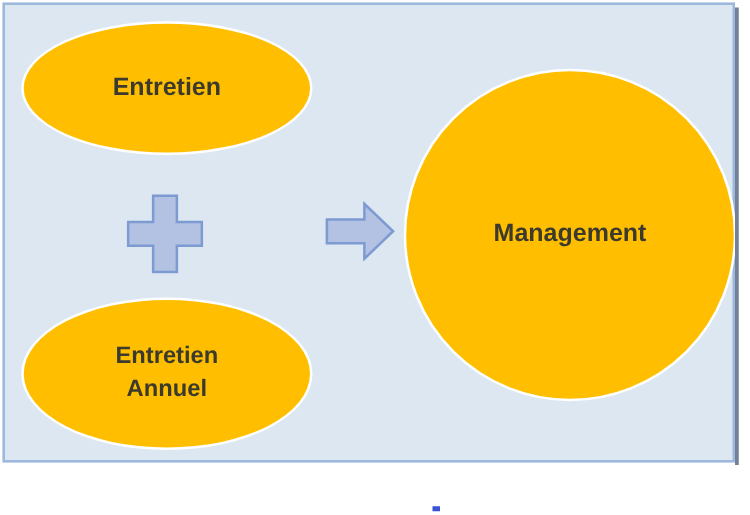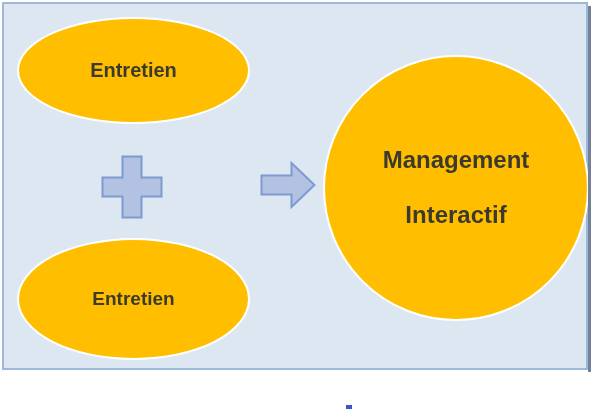--- a/index.html
+++ b/index.html
@@ -75,21 +75,21 @@
     width: 233px;
     height: 122px;
     font-size: 19px;
   }
 
   #circle-main {
     left: 319px;
     top: 51px;
     width: 266px;
     height: 266px;
-    font-size: 24px;
+    font-size: 20px;
     line-height: 2.2;
   }
   #circle-main .line-1 { margin-bottom: 2px; }
 
   .shape-oval .line,
   .shape-circle .line {
     display: block;
     white-space: nowrap;
   }
 
@@ -129,37 +129,37 @@
 <div id="canvas">
 
   <div class="frame">
 
     <div class="shape-oval" id="oval-top">
       <span class="line">Entretien</span>
     </div>
 
     <div class="shape-oval" id="oval-bottom">
       <span class="line">Entretien</span>
+      <span class="line">Annuel</span>
     </div>
 
     <div id="plus-connector">
       <svg width="62" height="64" viewBox="0 0 62 64" xmlns="http://www.w3.org/2000/svg">
         <path d="M 21.5 1.5 L 40.5 1.5 L 40.5 22.5 L 60.5 22.5 L 60.5 41.5 L 40.5 41.5 L 40.5 62.5 L 21.5 62.5 L 21.5 41.5 L 1.5 41.5 L 1.5 22.5 L 21.5 22.5 Z" fill="#b3c1e3" stroke="#7d9bd1" stroke-width="2"></path>
       </svg>
     </div>
 
     <div id="arrow-connector">
       <svg width="56" height="48" viewBox="0 0 56 48" xmlns="http://www.w3.org/2000/svg">
         <path d="M 1.5 14.5 L 31.5 14.5 L 31.5 2.0 L 54.5 24.0 L 31.5 46.0 L 31.5 33.5 L 1.5 33.5 Z" fill="#b3c1e3" stroke="#7d9bd1" stroke-width="2"></path>
       </svg>
     </div>
 
     <div class="shape-circle" id="circle-main">
       <span class="line line-1">Management</span>
-      <span class="line line-2">Interactif</span>
     </div>
 
   </div>
 
   <div class="frame-shadow-right"></div>
 
   <div id="cursor-artifact"></div>
 
 </div>
 

